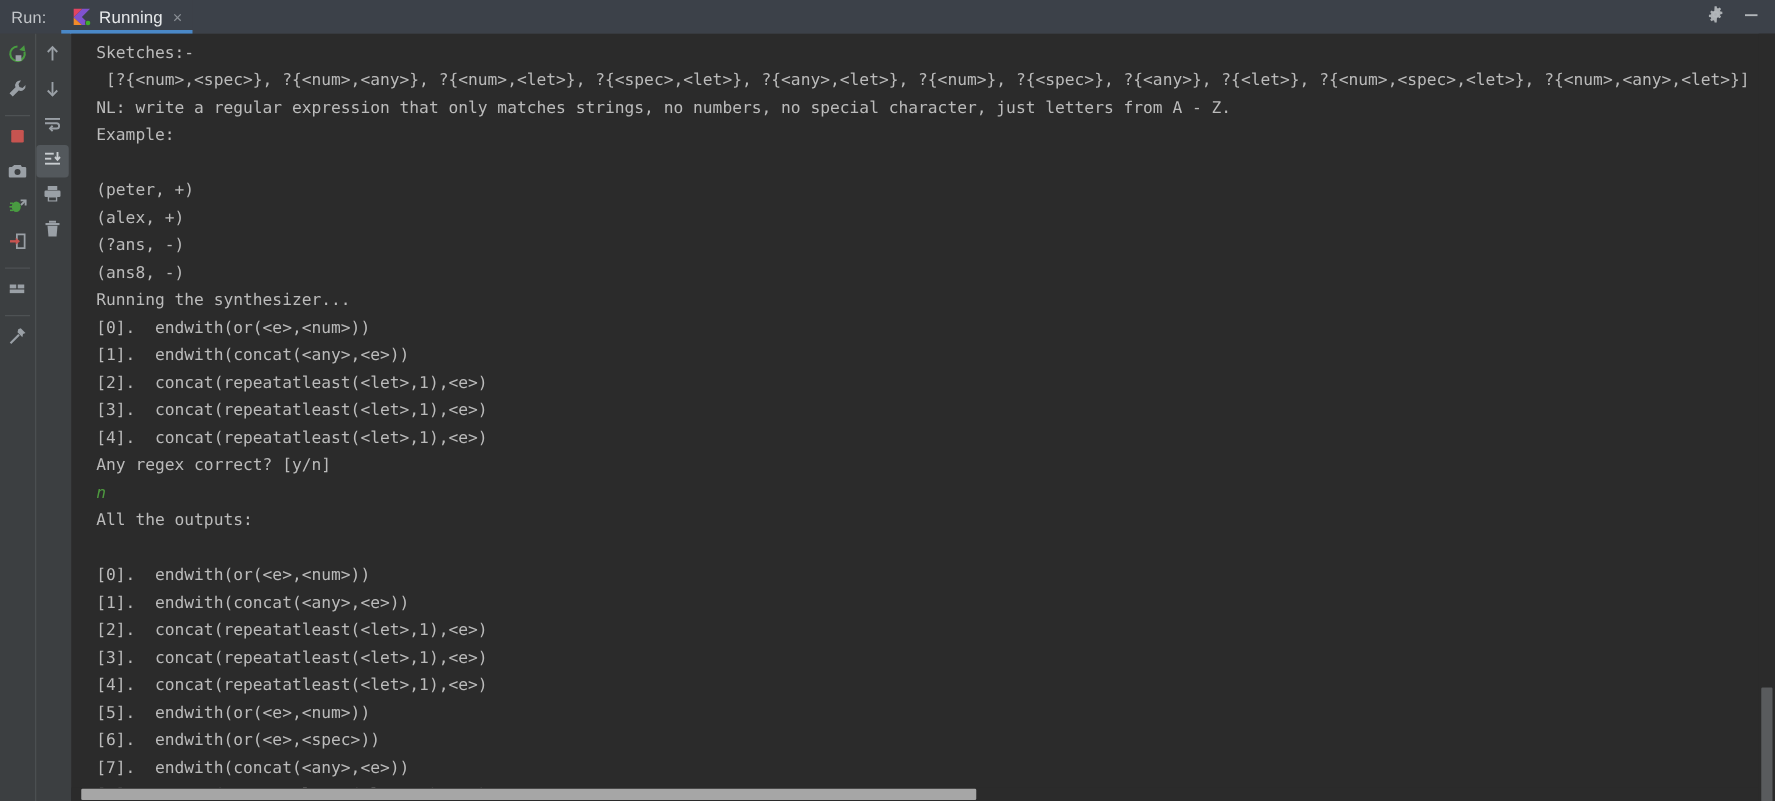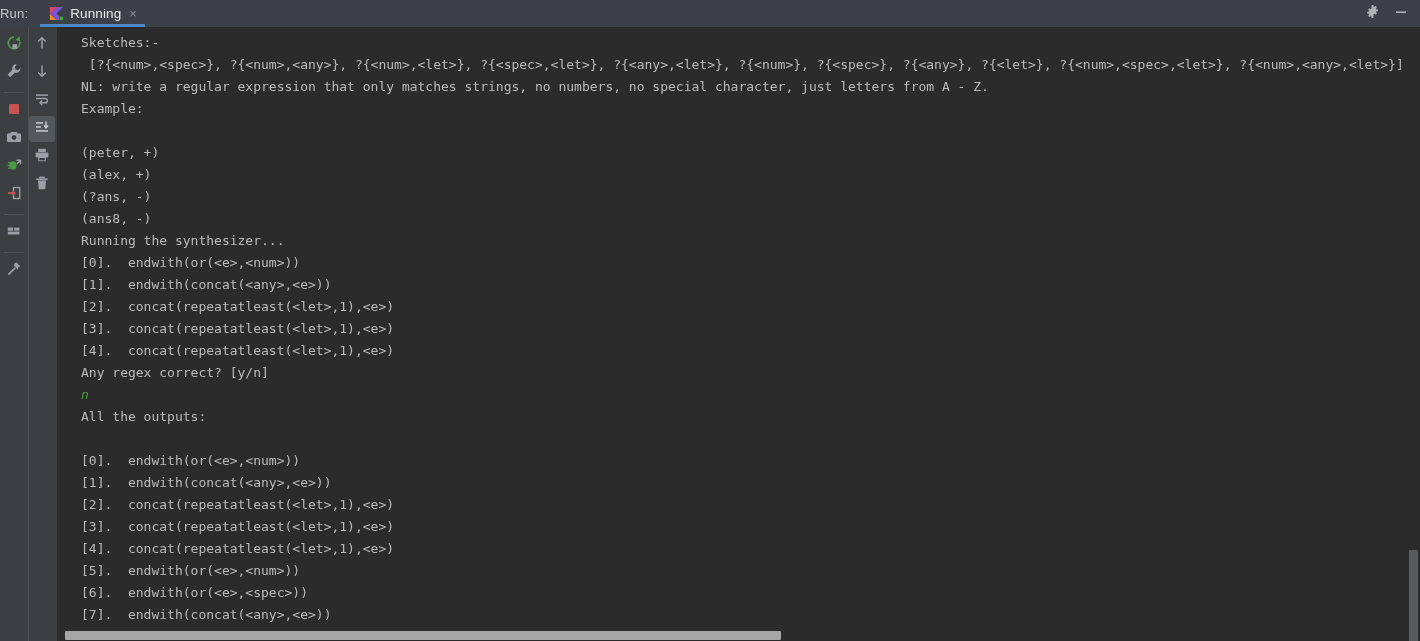--- a/index.html
+++ b/index.html
@@ -13,21 +13,21 @@
 
   
   .titlebar {
     position: absolute; left: 0; top: 0; width: 1420px; height: 27px;
     background: #3c4149;
     display: flex; align-items: center;
   }
   .run-label {
     font-family: "Liberation Sans", sans-serif;
     font-size: 13px; color: #c3c6ca;
-    padding-right: 12px; letter-spacing: .2px;
+    padding-left: 9px; padding-right: 12px; letter-spacing: .2px;
   }
   .tab {
     position: relative; height: 27px;
     display: flex; align-items: center; gap: 6px;
     padding: 0 8px 0 9px;
     background: #3c4149;
   }
   .tab.active::after {
     content: ""; position: absolute; left: 0; bottom: 0;
     width: 100%; height: 3px; background: #4a88c7;
@@ -76,21 +76,21 @@
     overflow: hidden;
   }
   .lines {
     position: absolute; left: 0; top: 5px; width: 100%;
     white-space: pre;
     font-family: "DejaVu Sans Mono", monospace;
     font-size: 13px;
     line-height: 22px;
     color: #a9b7c6;
   }
-  .ln { height: 22px; padding-left: 24px; color: #bbbbbb; }
+  .ln { height: 22px; padding-left: 8px; color: #bbbbbb; margin-left: 12px; }
   .ln.user-input { color: #4e9a3f; font-style: italic; }
   .ln.blank { color: transparent; }
 
   
   .vscroll-track {
     position: absolute; right: 0; top: 27px; width: 13px; height: 614px;
     background: #2b2b2b;
   }
   .vscroll-thumb {
     position: absolute; right: 2px; top: 523px; width: 9px; height: 106px;

